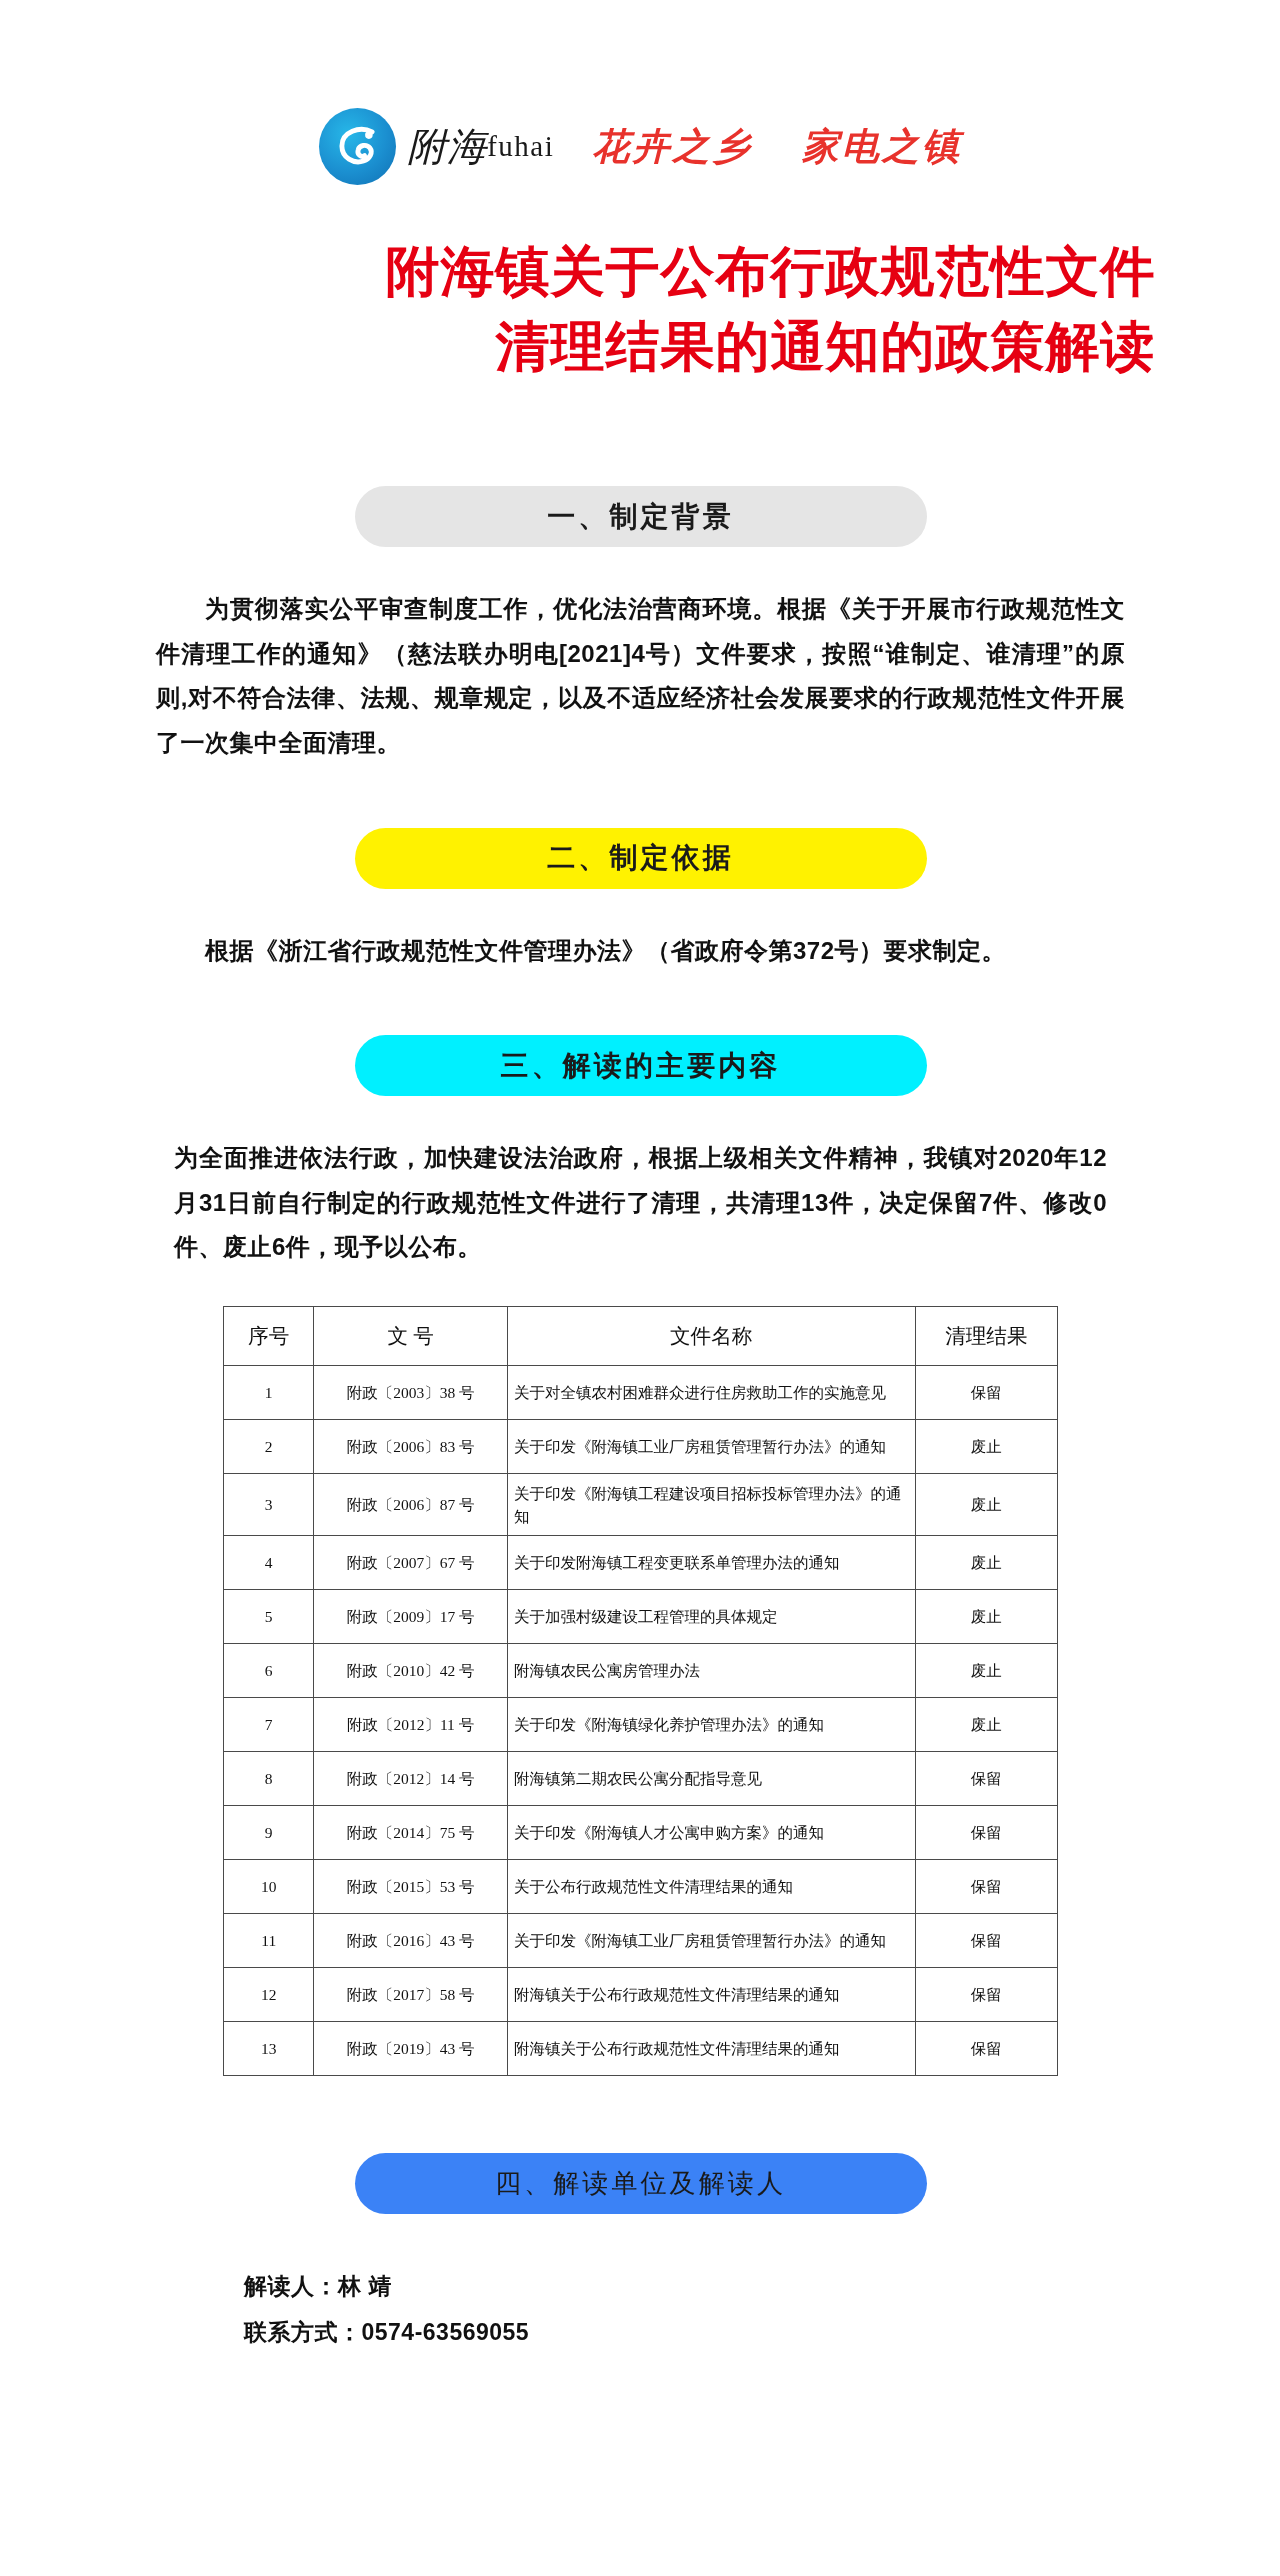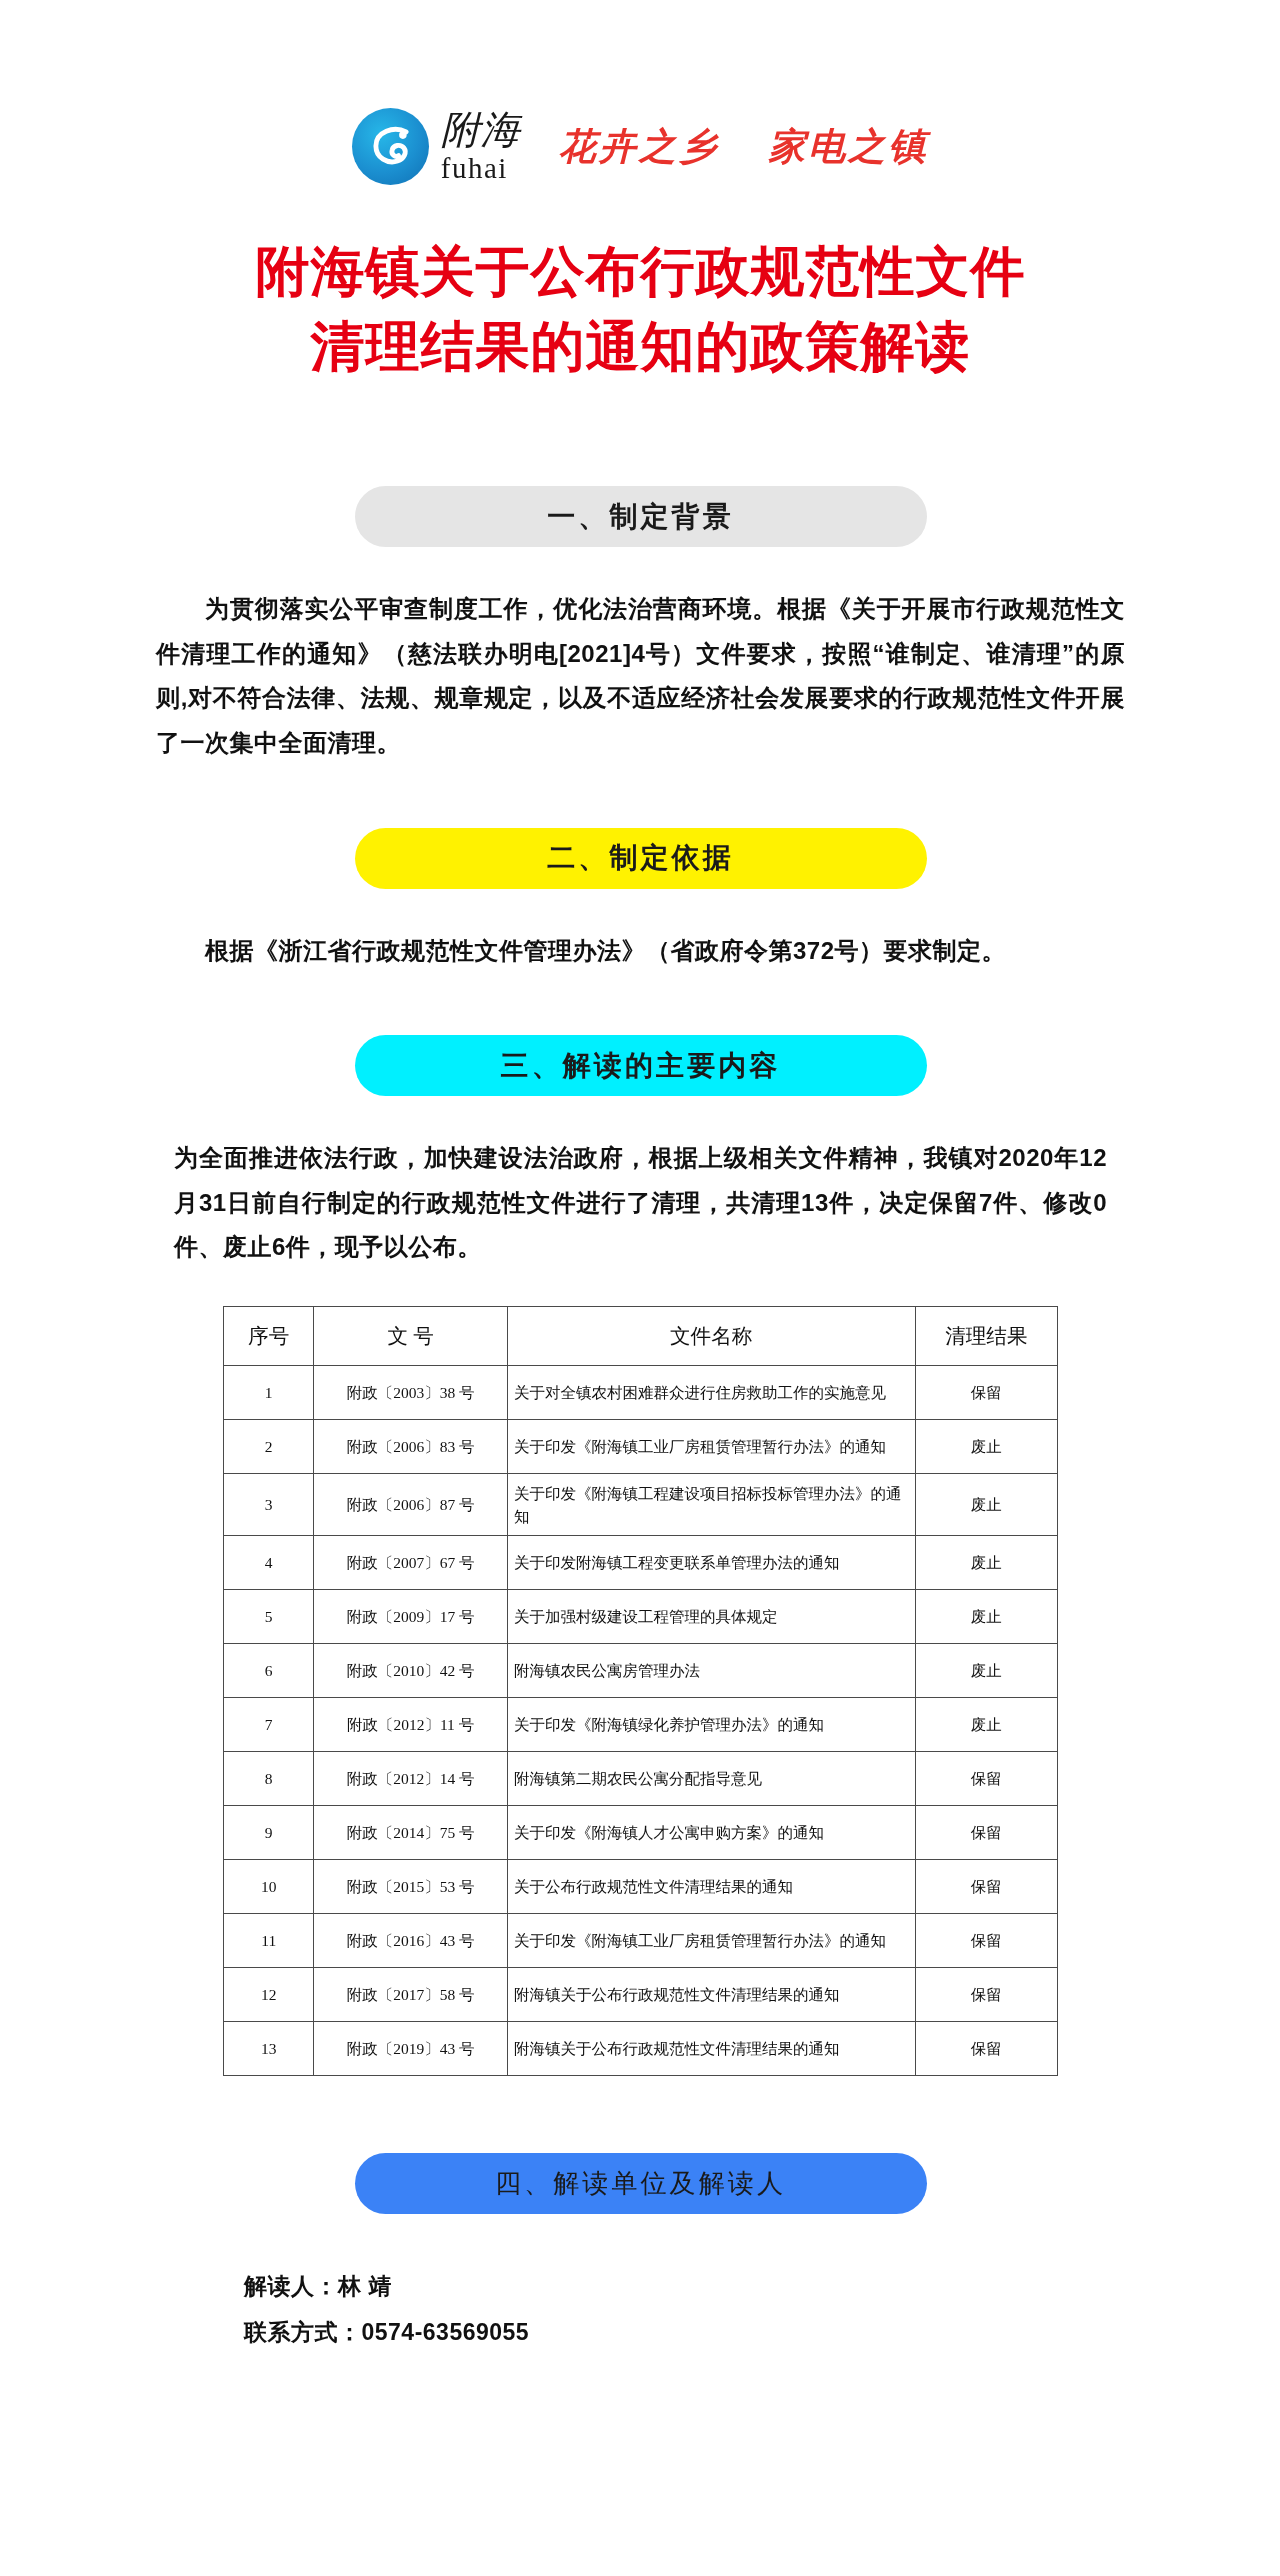--- a/index.html
+++ b/index.html
@@ -46,22 +46,23 @@
   .logo-mark .swirl {
     position: absolute;
     left: 50%;
     top: 50%;
     transform: translate(-50%,-50%);
     width: 54px;
     height: 54px;
   }
   .logo-text {
     display: flex;
-    flex-direction: column;
+    flex-direction: row;
     line-height: 1;
+    text-align: center;
   }
   .logo-cn {
     font-family: "Liberation Serif", "DejaVu Serif", serif;
     font-size: 39px;
     font-style: italic;
     color: #1a1a1a;
     letter-spacing: 1px;
   }
   .logo-en {
     font-family: "Liberation Serif", "DejaVu Serif", serif;
@@ -79,21 +80,21 @@
     font-weight: bold;
     color: #e8322c;
     letter-spacing: 3.1px;
     margin-left: 7px;
   }
 
   
   .doc-title {
     margin: 49px auto 0;
     width: 1030px;
-    text-align: center;
+    text-align: right;
     color: #e60012;
     font-family: "Liberation Sans", "DejaVu Sans", sans-serif;
     font-weight: bold;
     font-size: 54px;
     line-height: 1.38;
     letter-spacing: 1px;
   }
   .doc-title .line { display: block; }
 
   

